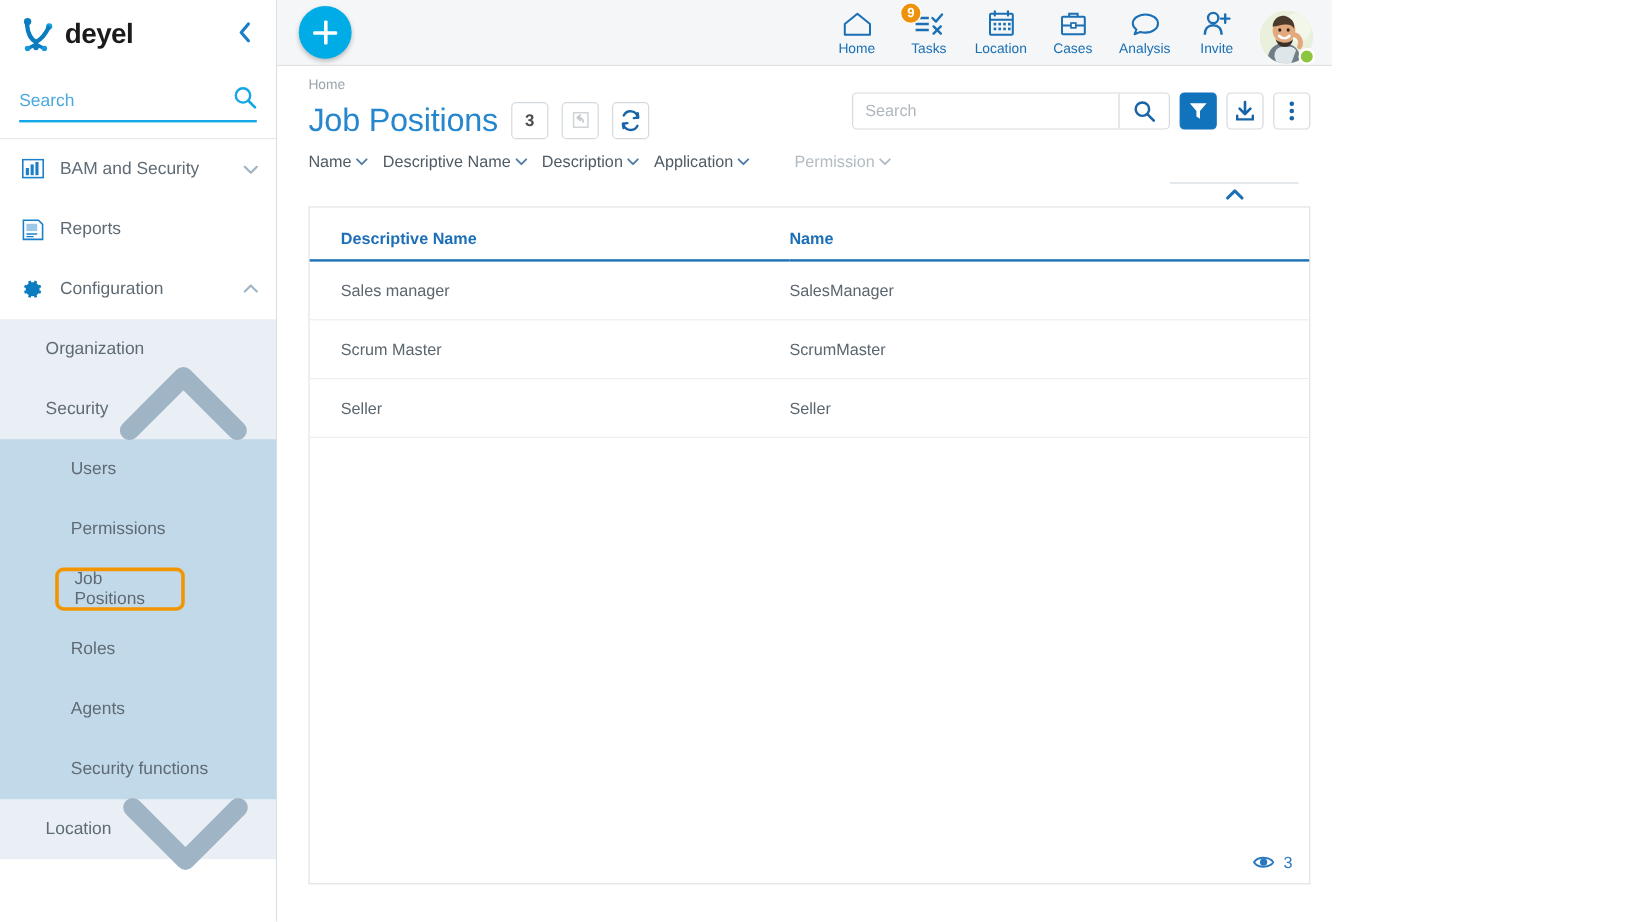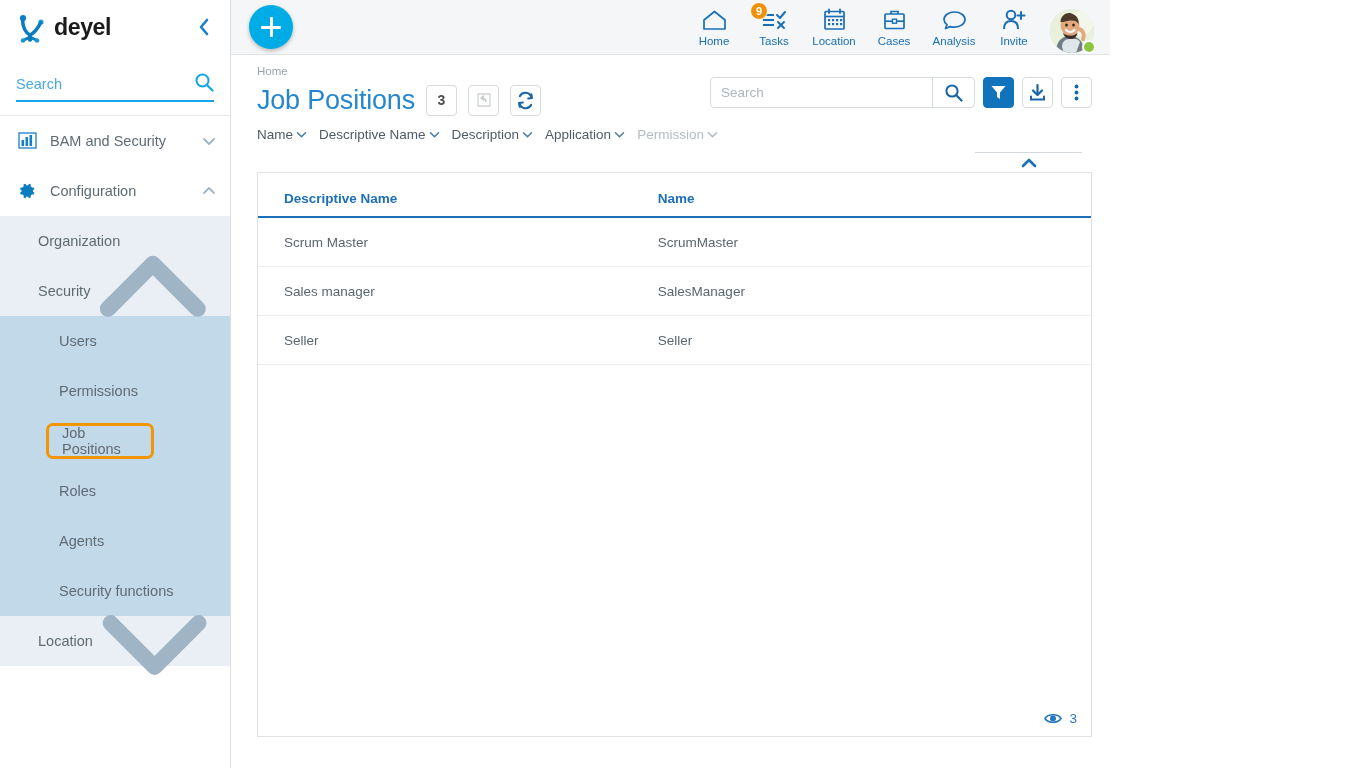--- a/index.html
+++ b/index.html
@@ -196,21 +196,21 @@
     display: flex; align-items: center; justify-content: center; cursor: pointer;
   }
   .tb-btn.active { background: #1173bb; border-color: #1173bb; }
 
   .filter-row {
     display: flex; align-items: center;
     padding: 6px 0 0 26px;
     font-size: 13.5px; color: #4f5b64;
   }
   .filter-item { display: flex; align-items: center; margin-right: 12px; cursor: pointer; }
-  .filter-item.dim { color: #b3bcc3; }
+  .filter-item.dim { color: #b3bcc3; margin-left: 25px; }
   .filter-item .fchev { margin-left: 3px; }
 
   .collapse-strip {
     margin: 8px 0 0 0; position: relative; height: 22px;
   }
   .collapse-strip .line {
     position: absolute; left: 744px; top: 2px; width: 107px; height: 1px; background: #d4d9dd;
   }
   .collapse-strip .caret {
     position: absolute; left: 789px; top: 5px; cursor: pointer;
@@ -300,20 +300,31 @@
             <rect x="7.5" y="5" width="2.6" height="9" fill="#1a7fc8"></rect>
             <rect x="11.5" y="3" width="2.6" height="11" fill="#1a7fc8"></rect>
           </svg>
         </span>
         <span class="nlabel">BAM and Security</span>
         <svg class="chev" viewBox="0 0 14 14">
           <polyline points="2,5 7,10 12,5" fill="none" stroke="#9fb4c4" stroke-width="1.8" stroke-linecap="round" stroke-linejoin="round"></polyline>
         </svg>
       </div>
 
+      <div class="nav-item">
+        <span class="nicon">
+          <svg width="19" height="19" viewBox="0 0 19 19">
+            <path d="M1.5 1.5 H14 L17.5 5 V17.5 H1.5 Z" fill="none" stroke="#1a7fc8" stroke-width="1.3"></path>
+            <rect x="4" y="4.5" width="9" height="6" fill="#9ec8e8"></rect>
+            <line x1="4" y1="13" x2="13" y2="13" stroke="#1a7fc8" stroke-width="1.2"></line>
+            <line x1="4" y1="15.2" x2="10" y2="15.2" stroke="#1a7fc8" stroke-width="1.2"></line>
+          </svg>
+        </span>
+        <span class="nlabel">Reports</span>
+      </div>
 
       <div class="nav-item">
         <span class="nicon">
           <svg width="20" height="20" viewBox="0 0 20 20">
             <path fill="#0b7cc0" d="M10 6.2a3.8 3.8 0 100 7.6 3.8 3.8 0 000-7.6zm0 5.6a1.8 1.8 0 110-3.6 1.8 1.8 0 010 3.6z"></path>
             <path fill="#0b7cc0" d="M17.4 11.6l-1.5-.5a6 6 0 000-2.2l1.5-.5-.8-2.2-1.5.5a6.4 6.4 0 00-1.6-1.6l.5-1.5L11.8 2.8l-.5 1.5a6 6 0 00-2.2 0l-.5-1.5-2.2.8.5 1.5A6.4 6.4 0 005.3 6.7l-1.5-.5-.8 2.2 1.5.5a6 6 0 000 2.2l-1.5.5.8 2.2 1.5-.5a6.4 6.4 0 001.6 1.6l-.5 1.5 2.2.8.5-1.5a6 6 0 002.2 0l.5 1.5 2.2-.8-.5-1.5a6.4 6.4 0 001.6-1.6l1.5.5z"></path>
           </svg>
         </span>
         <span class="nlabel">Configuration</span>
         <svg class="chev" viewBox="0 0 14 14">
@@ -576,26 +587,26 @@
             <th class="col-a">
               <span class="th-inner">Descriptive Name</span>
             </th>
             <th class="col-b">
               <span class="th-inner">Name</span>
             </th>
           </tr>
         </thead>
         <tbody>
           <tr>
+            <td>Sales manager</td>
+            <td>SalesManager</td>
+          </tr>
+          <tr>
             <td>Scrum Master</td>
             <td>ScrumMaster</td>
-          </tr>
-          <tr>
-            <td>Sales manager</td>
-            <td>SalesManager</td>
           </tr>
           <tr>
             <td>Seller</td>
             <td>Seller</td>
           </tr>
         </tbody>
       </table>
 
       <div class="card-footer">
         <svg width="18" height="13" viewBox="0 0 18 13">

